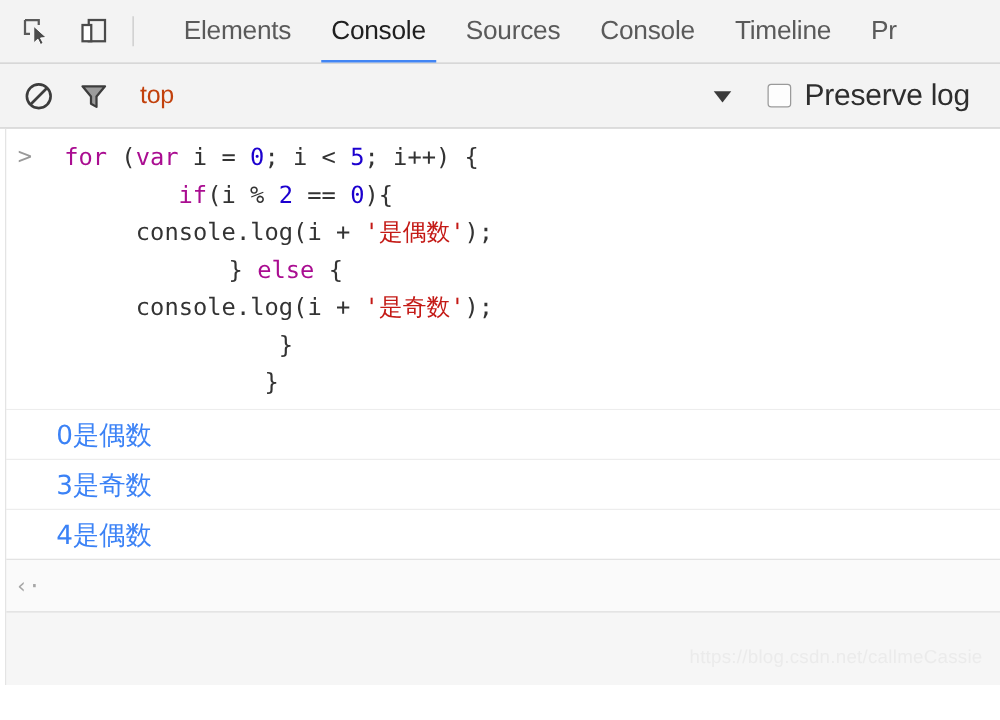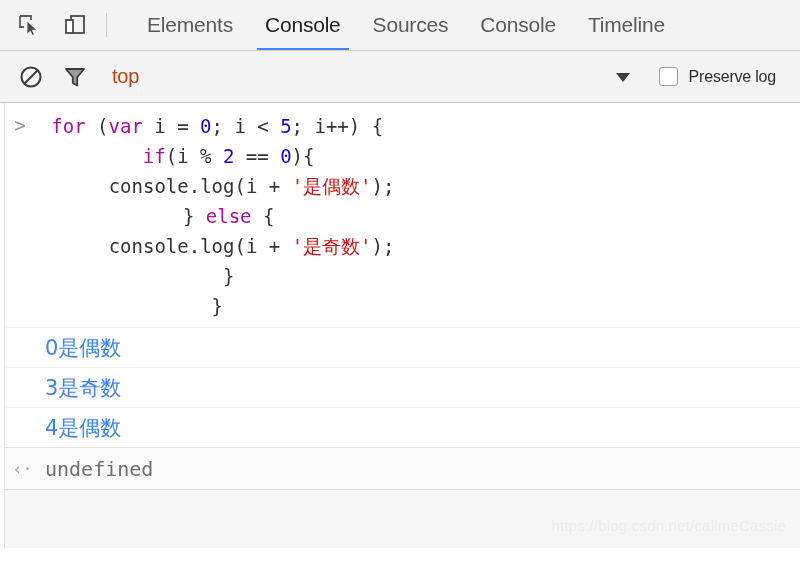--- a/index.html
+++ b/index.html
@@ -142,21 +142,21 @@
     width: 19px;
     height: 19px;
     border: 1px solid #9a9a9a;
     border-radius: 3px;
     background: #fdfdfd;
     cursor: pointer;
     flex: 0 0 auto;
   }
 
   .preserve-label {
-    font-size: 16px;
+    font-size: 24px;
     color: #2e2e2e;
     cursor: pointer;
     letter-spacing: -0.2px;
     white-space: nowrap;
   }
 
   
   .console-body {
     flex: 1;
     display: flex;
@@ -325,20 +325,21 @@
       </div>
       <div class="tb-divider"></div>
     </div>
 
     <div class="tabs">
       <div class="tab">Elements</div>
       <div class="tab active">Console</div>
       <div class="tab">Sources</div>
       <div class="tab">Console</div>
       <div class="tab">Timeline</div>
+      <div class="tab">Pr</div>
     </div>
   </div>
 
   <div class="filterbar">
     <div class="fb-btn">
       <svg width="26" height="26" viewBox="0 0 26 26">
         <circle cx="13" cy="13" r="9.5" fill="none" stroke="#3c3c3c" stroke-width="2.1"></circle>
         <line x1="6.6" y1="19.4" x2="19.4" y2="6.6" stroke="#3c3c3c" stroke-width="2.1"></line>
       </svg>
     </div>
@@ -370,21 +371,20 @@
       <div class="gutter">&gt;</div>
       <div class="code" id="code-block"><div><span class="kw">for</span><span class="pl"> (</span><span class="kw">var</span><span class="pl"> i = </span><span class="num">0</span><span class="pl">; i &lt; </span><span class="num">5</span><span class="pl">; i++) {</span></div><div><span class="pl">  </span><span class="kw">if</span><span class="pl">(i % </span><span class="num">2</span><span class="pl"> == </span><span class="num">0</span><span class="pl">){</span></div><div><span class="pl">      console.log(i + </span><span class="str">'是偶数'</span><span class="pl">);</span></div><div><span class="pl">  } </span><span class="kw">else</span><span class="pl"> {</span></div><div><span class="pl">      console.log(i + </span><span class="str">'是奇数'</span><span class="pl">);</span></div><div><span class="pl">  }</span></div><div><span class="pl">}</span></div></div>
     </div>
 
     <div class="log-row">0是偶数</div>
     <div class="log-row">3是奇数</div>
     <div class="log-row">4是偶数</div>
 
     <div class="result-row">
       <div class="result-gutter">‹·</div>
-      <div class="result-text">undefined</div>
     </div>
 
     <div class="prompt-row">
       <div class="prompt-gutter">
         
       </div>
       <input class="prompt-input" type="text" placeholder="" style="">
     </div>
 
     <div class="watermark">https://blog.csdn.net/callmeCassie</div>

